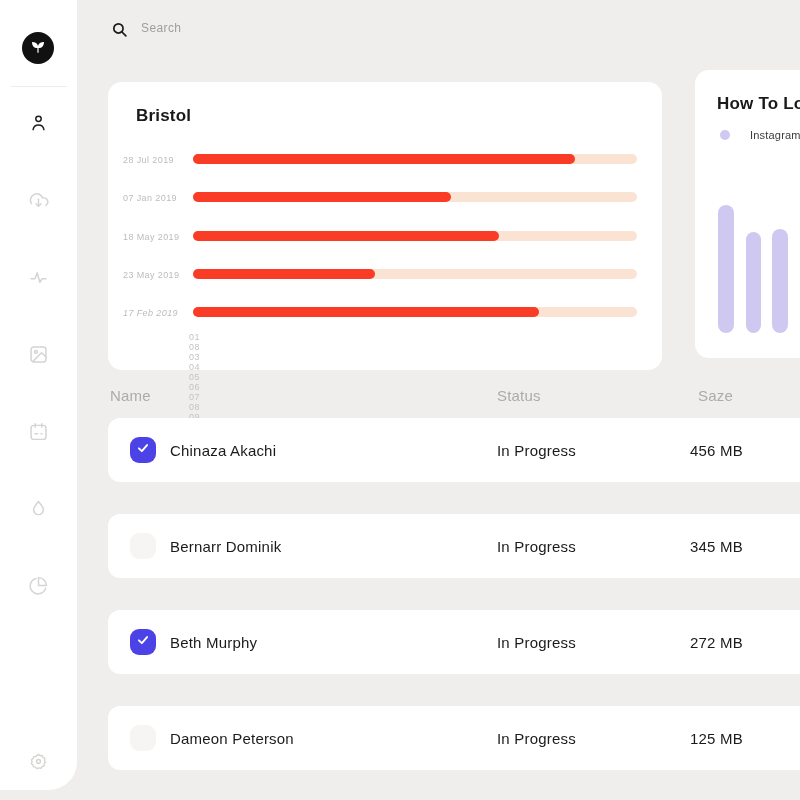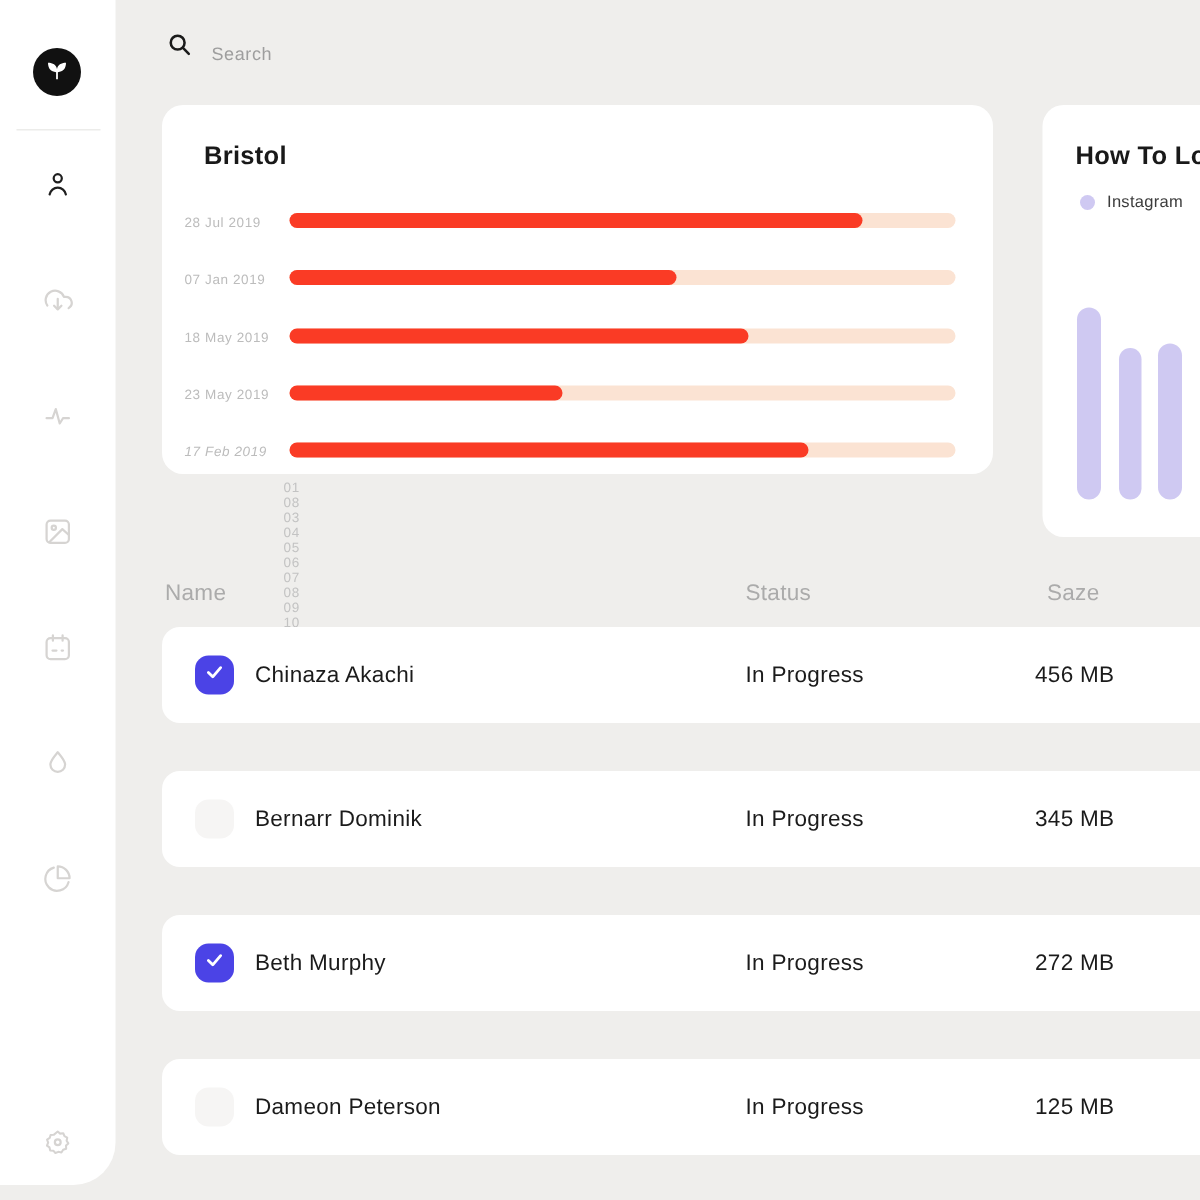--- a/index.html
+++ b/index.html
@@ -32,55 +32,55 @@
   }
   .nav-item {
     position:absolute; left:28px; width:21px; height:21px;
     color:var(--icon_gray,#D6D4D2); cursor:pointer;
   }
   .nav-item svg { width:21px; height:21px; display:block; }
   .nav-item.active { color:#1F1F1F; }
   
   .search {
     position:absolute; left:111px; top:21px;
-    display:flex; align-items:flex-end; gap:13px; cursor:text;
+    display:flex; align-items:flex-start; gap:13px; cursor:text;
   }
   .search svg { width:17px; height:17px; color:#1A1A1A; }
   .search-text { font-size:12px; color:#9E9E9E; letter-spacing:0.4px; }
   
   .card {
     position:absolute; background:var(--card,#fff); border-radius:14px;
   }
   .card-title {
     position:absolute; left:28px; top:24px;
     font-size:17px; font-weight:700; color:#191919; letter-spacing:0.2px;
     white-space:nowrap;
   }
-  .bristol { left:108px; top:70px; width:554px; height:246px; }
+  .bristol { left:108px; top:82px; width:554px; height:288px; }
   .hrow { position:absolute; left:0; width:100%; height:10px; }
   .hlabel {
     position:absolute; left:15px; top:1px; width:64px;
     font-size:9px; color:#BCBCBC; letter-spacing:0.4px; white-space:nowrap;
   }
   .track {
     position:absolute; left:85px; top:0; width:444px; height:10px;
     border-radius:5px; background:var(--bar_track,#FBE3D3);
   }
   .fill { height:10px; border-radius:5px; background:var(--accent_red,#FA3B25); }
   .axis {
     position:absolute; left:81px; top:250px; width:452px;
     display:flex; justify-content:space-between;flex-direction:column;
   }
   .axis span { font-size:9px; color:#C3C3C3; letter-spacing:0.5px; }
   
   .insta { left:695px; top:70px; width:200px; height:288px; }
   .insta .card-title { left:22px; }
   .legend {
     position:absolute; left:25px; top:59px;
-    display:flex; align-items:center; gap:8px;
+    display:flex; align-items:center; gap:20px;
   }
   .legend-dot {
     width:10px; height:10px; border-radius:50%;
     background:var(--lavender,#CFC9F2);
   }
   .legend-label { font-size:11px; color:#3C3C3C; letter-spacing:0.2px; }
   .vbar {
     position:absolute; bottom:25px; border-radius:8px;
     background:var(--lavender,#CFC9F2);
   }

